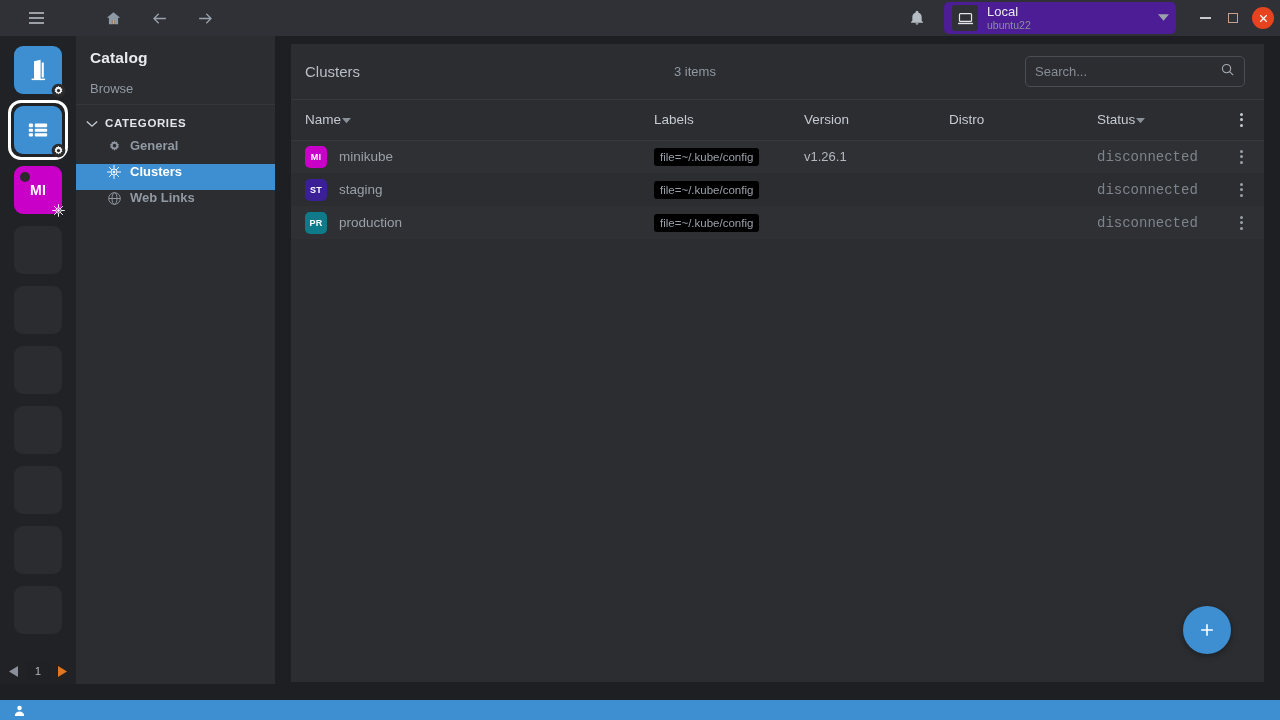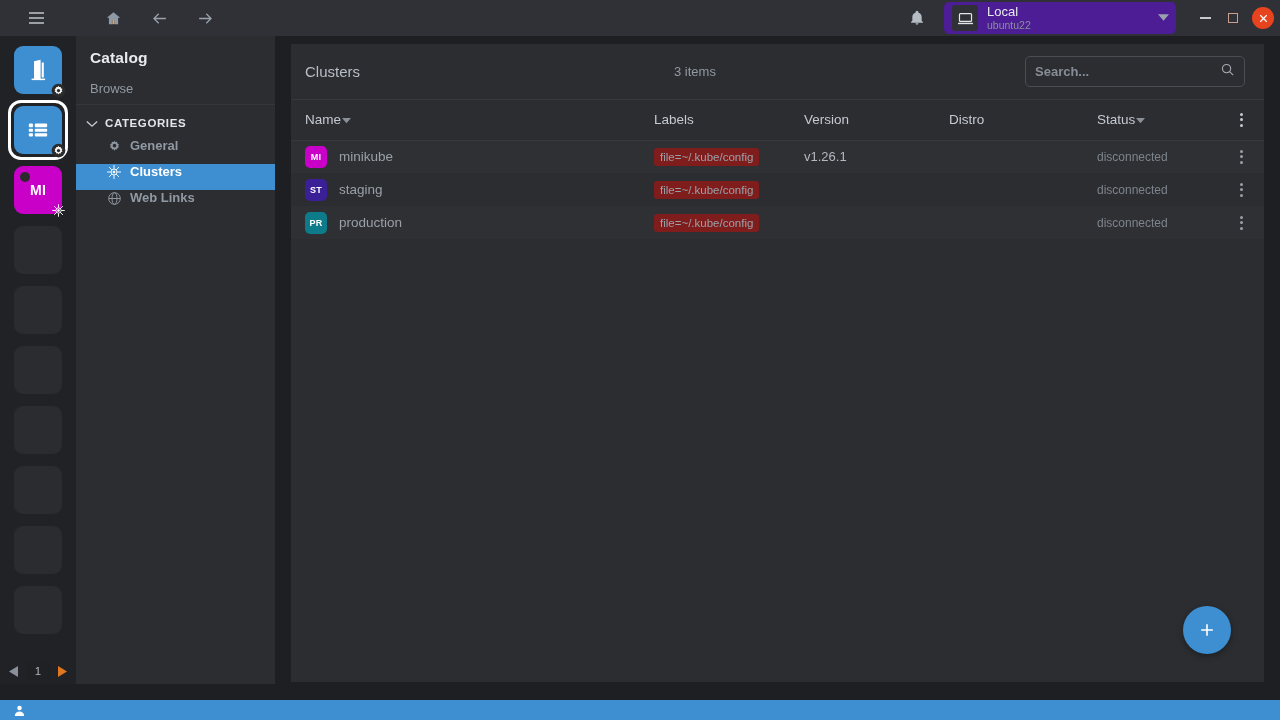--- a/index.html
+++ b/index.html
@@ -140,21 +140,21 @@
   .ch-count { color: #9199a3; font-size: 13px; position: absolute; left: 383px; }
   .search-box {
     position: absolute; right: 19px;
     width: 220px; height: 31px;
     border: 1px solid #4a4d53; border-radius: 5px;
     display: flex; align-items: center; padding: 0 9px;
     cursor: text;
   }
   .search-input {
     flex: 1; background: transparent; border: none; outline: none;
-    color: #5eead4; font-size: 13px; font-family: "Liberation Sans", sans-serif; font-weight: bold;
+    color: #5eead4; font-size: 13px; font-family: "Liberation Sans", sans-serif;
   }
   .search-input::placeholder { color: #878d96; }
 
   table { width: 100%; border-collapse: collapse; table-layout: fixed; }
   thead th {
     text-align: left; font-weight: normal;
     color: #c5cad1; font-size: 13.5px; height: 40px;
     border-bottom: 1px solid #35383d; padding: 0;
   }
   .th-inner { display: flex; align-items: center; gap: 1px; }
@@ -172,25 +172,25 @@
   tbody td { padding: 0; vertical-align: middle; }
 
   .name-cell { display: flex; align-items: center; gap: 12px; padding-left: 14px; }
   .row-avatar {
     width: 22px; height: 22px; border-radius: 5px; flex: none;
     display: flex; align-items: center; justify-content: center;
     color: #fff; font-size: 9px; font-weight: bold; letter-spacing: .3px;
   }
   .row-name { color: #9aa0a8; font-size: 13.5px; }
   .label-pill {
-    display: inline-block; background: #7f1d1d; border-radius: 3px;
+    display: inline-block; background: #000000; border-radius: 3px;
     color: #9aa0a8; font-size: 11.5px; padding: 3px 6px; white-space: nowrap;
   }
   .version-cell { color: #b4b9c0; font-size: 13px; }
-  .status-cell { color: #7e848c; font-size: 12px; }
+  .status-cell { color: #7e848c; font-size: 14px; font-family: Liberation Mono, monospace; }
   .row-menu { display: flex; justify-content: center; cursor: pointer; }
 
   .kebab { display: flex; flex-direction: column; gap: 2.5px; align-items: center; cursor: pointer; }
   .kebab i { display:block; width: 3px; height: 3px; border-radius: 50%; background: #c5cad1; }
   .kebab.dim i { background: #9aa0a8; }
 
   
   .fab {
     position: absolute; right: 33px; bottom: 28px;
     width: 48px; height: 48px; border-radius: 50%;

